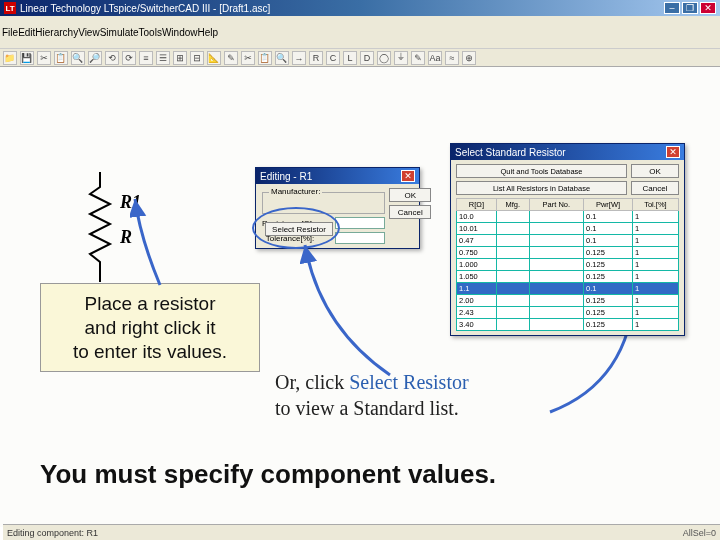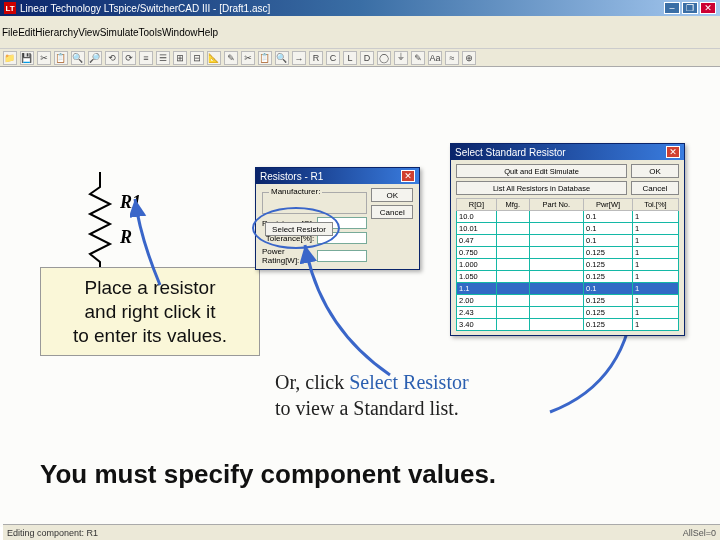--- a/index.html
+++ b/index.html
@@ -60,21 +60,21 @@
     position:absolute; left:80px; top:105px; width:90px; height:110px;
   }
   .resistor-sym svg { width:40px; height:110px; }
   .rlabel {
     position:absolute; left:120px; font-family: "Times New Roman", serif;
     font-weight:bold; font-style:italic; font-size:18px; color:#000;
   }
   .r1 { top:125px; }
   .rr { top:160px; }
   .callout1 {
-    position:absolute; left:40px; top:200px; width:220px;
+    position:absolute; left:40px; top:216px; width:220px;
     background:#faf7d8; border:1px solid #999; padding:8px 10px;
     font-family: Arial, sans-serif; font-size:19px; color:#111; text-align:center;
     line-height:1.25;
   }
   .callout2 {
     position:absolute; left:275px; top:302px;
     font-family: Liberation Serif, serif; font-size:20px; color:#222;
     line-height:1.3;
   }
   .callout2 .blue { color:#2b5fb0; }
@@ -92,21 +92,21 @@
     height:16px;background:linear-gradient(to right,#0a246a,#3a7de0);
     color:#fff;font-size:10px;padding:0 4px;display:flex;align-items:center;
   }
   .dlg .dlg-title .dlg-x{
     margin-left:auto;width:14px;height:12px;background:#d04030;border:1px solid #fff;
     display:flex;align-items:center;justify-content:center;font-size:9px;
   }
   .dlg1 { left:255px; top:100px; width:165px; }
   .dlg1-body{padding:4px 6px;display:flex;gap:4px;}
   .dlg1-col{display:flex;flex-direction:column;gap:3px;flex:1;}
-  .dlg1 .field{display:flex;justify-content:flex-end;align-items:center;gap:3px;font-size:8px;}
+  .dlg1 .field{display:flex;justify-content:flex-end;align-items:center;gap:21px;font-size:8px;}
   .dlg1 .field input{width:50px;height:12px;border:1px solid #7a9;font-size:8px;padding:0 2px;}
   .dlg1 .btncol{display:flex;flex-direction:column;gap:3px;}
   .dlg1 .btn,.dlg2 .btn{
     height:14px;min-width:42px;padding:0 4px;border:1px solid #888;
     background:#f4f3ee;font-size:8px;display:flex;
     align-items:center;justify-content:center;
   }
   .dlg1 .groupbox{
     border:1px solid #aaa;margin-top:4px;padding:4px 4px 2px 4px;position:relative;
   }
@@ -210,39 +210,35 @@
   <div class="rlabel rr">R</div>
 
   <div class="callout1">
     <span>Place a resistor</span><br>
     <span>and right click it</span><br>
     <span>to enter its values.</span>
   </div>
 
   <div class="dlg dlg1">
     <div class="dlg-title">
-      <span>Resistors - R1</span>
+      <span>Editing - R1</span>
       <div class="dlg-x">✕</div>
     </div>
     <div class="dlg1-body">
       <div class="dlg1-col" style="flex:2.2">
         <div class="groupbox">
           <span class="glabel">Manufacturer:</span>
           <div style="height:14px"></div>
         </div>
         <div class="field">
           <span>Resistance[Ω]:</span>
           <input value="" style="">
         </div>
         <div class="field">
           <span>Tolerance[%]:</span>
-          <input value="" style="">
-        </div>
-        <div class="field">
-          <span>Power Rating[W]:</span>
           <input value="" style="">
         </div>
       </div>
       <div class="btncol">
         <div class="btn">OK</div>
         <div class="btn">Cancel</div>
       </div>
     </div>
   </div>
 
@@ -281,21 +277,21 @@
 
   <div class="mainmsg">You must specify component values.</div>
 
   <div class="dlg dlg2">
     <div class="dlg-title">
       <span>Select Standard Resistor</span>
       <div class="dlg-x">✕</div>
     </div>
     <div class="dlg2-body">
       <div class="dlg2-row">
-        <div class="longbtn">Quit and Edit Simulate</div>
+        <div class="longbtn">Quit and Tools Database</div>
         <div class="btn" style="width:48px">OK</div>
       </div>
       <div class="dlg2-row">
         <div class="longbtn">List All Resistors in Database</div>
         <div class="btn" style="width:48px">Cancel</div>
       </div>
       <table>
         <thead>
             <tr id="std-head">
               <th>R[Ω]</th>

